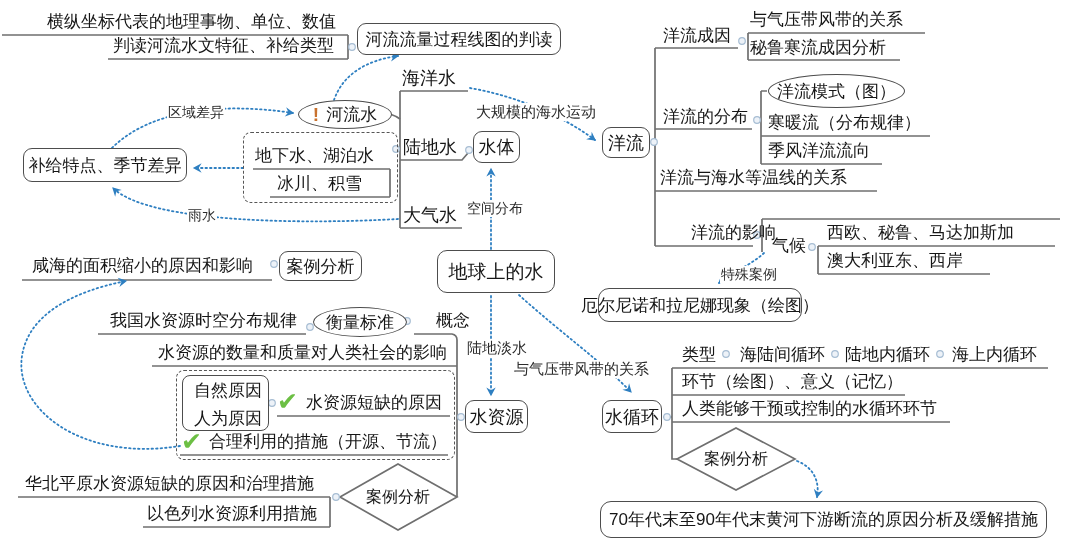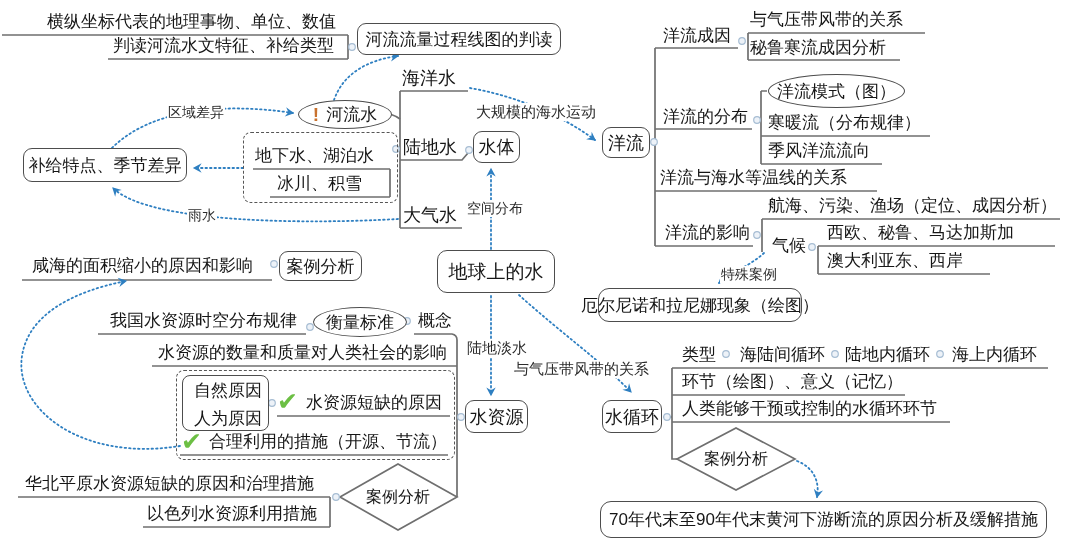--- a/index.html
+++ b/index.html
@@ -126,35 +126,34 @@
   <div class="n" style="left:750px;top:10px">与气压带风带的关系</div>
   <div class="n" style="left:750px;top:38px">秘鲁寒流成因分析</div>
 
   <div class="n" style="left:663px;top:107px">洋流的分布</div>
   <div class="box ellipse" style="left:768px;top:74px;width:137px;height:34px">洋流模式（图）</div>
   <div class="n" style="left:768px;top:113px">寒暖流（分布规律）</div>
   <div class="n" style="left:768px;top:141px">季风洋流流向</div>
 
   <div class="n" style="left:660px;top:168px">洋流与海水等温线的关系</div>
 
-  <div class="n" style="left:665px;top:223px">洋流的影响</div>
-  <div class="n" style="left:768px;top:196px">航海、污染、渔场（定位、成因分析）</div>
+  <div class="n" style="left:691px;top:223px">洋流的影响</div>
   <div class="n" style="left:772px;top:236px">气候</div>
   <div class="n" style="left:827px;top:251px">澳大利亚东、西岸</div>
   <div class="n" style="left:827px;top:223px">西欧、秘鲁、马达加斯加</div>
 
   <div class="lab" style="left:720px;top:266px">特殊案例</div>
   <div class="box" style="left:598px;top:288px;width:204px;height:34px;border-radius:11px">厄尔尼诺和拉尼娜现象（绘图）</div>
 
   <div class="n" style="left:32px;top:256px">咸海的面积缩小的原因和影响</div>
   <div class="box" style="left:279px;top:251px;width:83px;height:30px">案例分析</div>
 
   <div class="n" style="left:110px;top:311px">我国水资源时空分布规律</div>
   <div class="box ellipse" style="left:313px;top:307px;width:94px;height:30px">衡量标准</div>
-  <div class="n" style="left:418px;top:311px">概念</div>
+  <div class="n" style="left:436px;top:311px">概念</div>
 
   <div class="n" style="left:158px;top:343px">水资源的数量和质量对人类社会的影响</div>
 
   <div class="dotted" style="left:176px;top:370px;width:279px;height:90px"></div>
   <div class="box" style="left:182px;top:375px;width:87px;height:56px;border-radius:8px;padding:0"></div>
   <div class="n" style="left:194px;top:381px">自然原因</div>
   <div class="n" style="left:194px;top:409px">人为原因</div>
   <div class="check" style="left:277px;top:389px">✔</div>
   <div class="n" style="left:306px;top:393px">水资源短缺的原因</div>
   <div class="check" style="left:181px;top:429px">✔</div>

